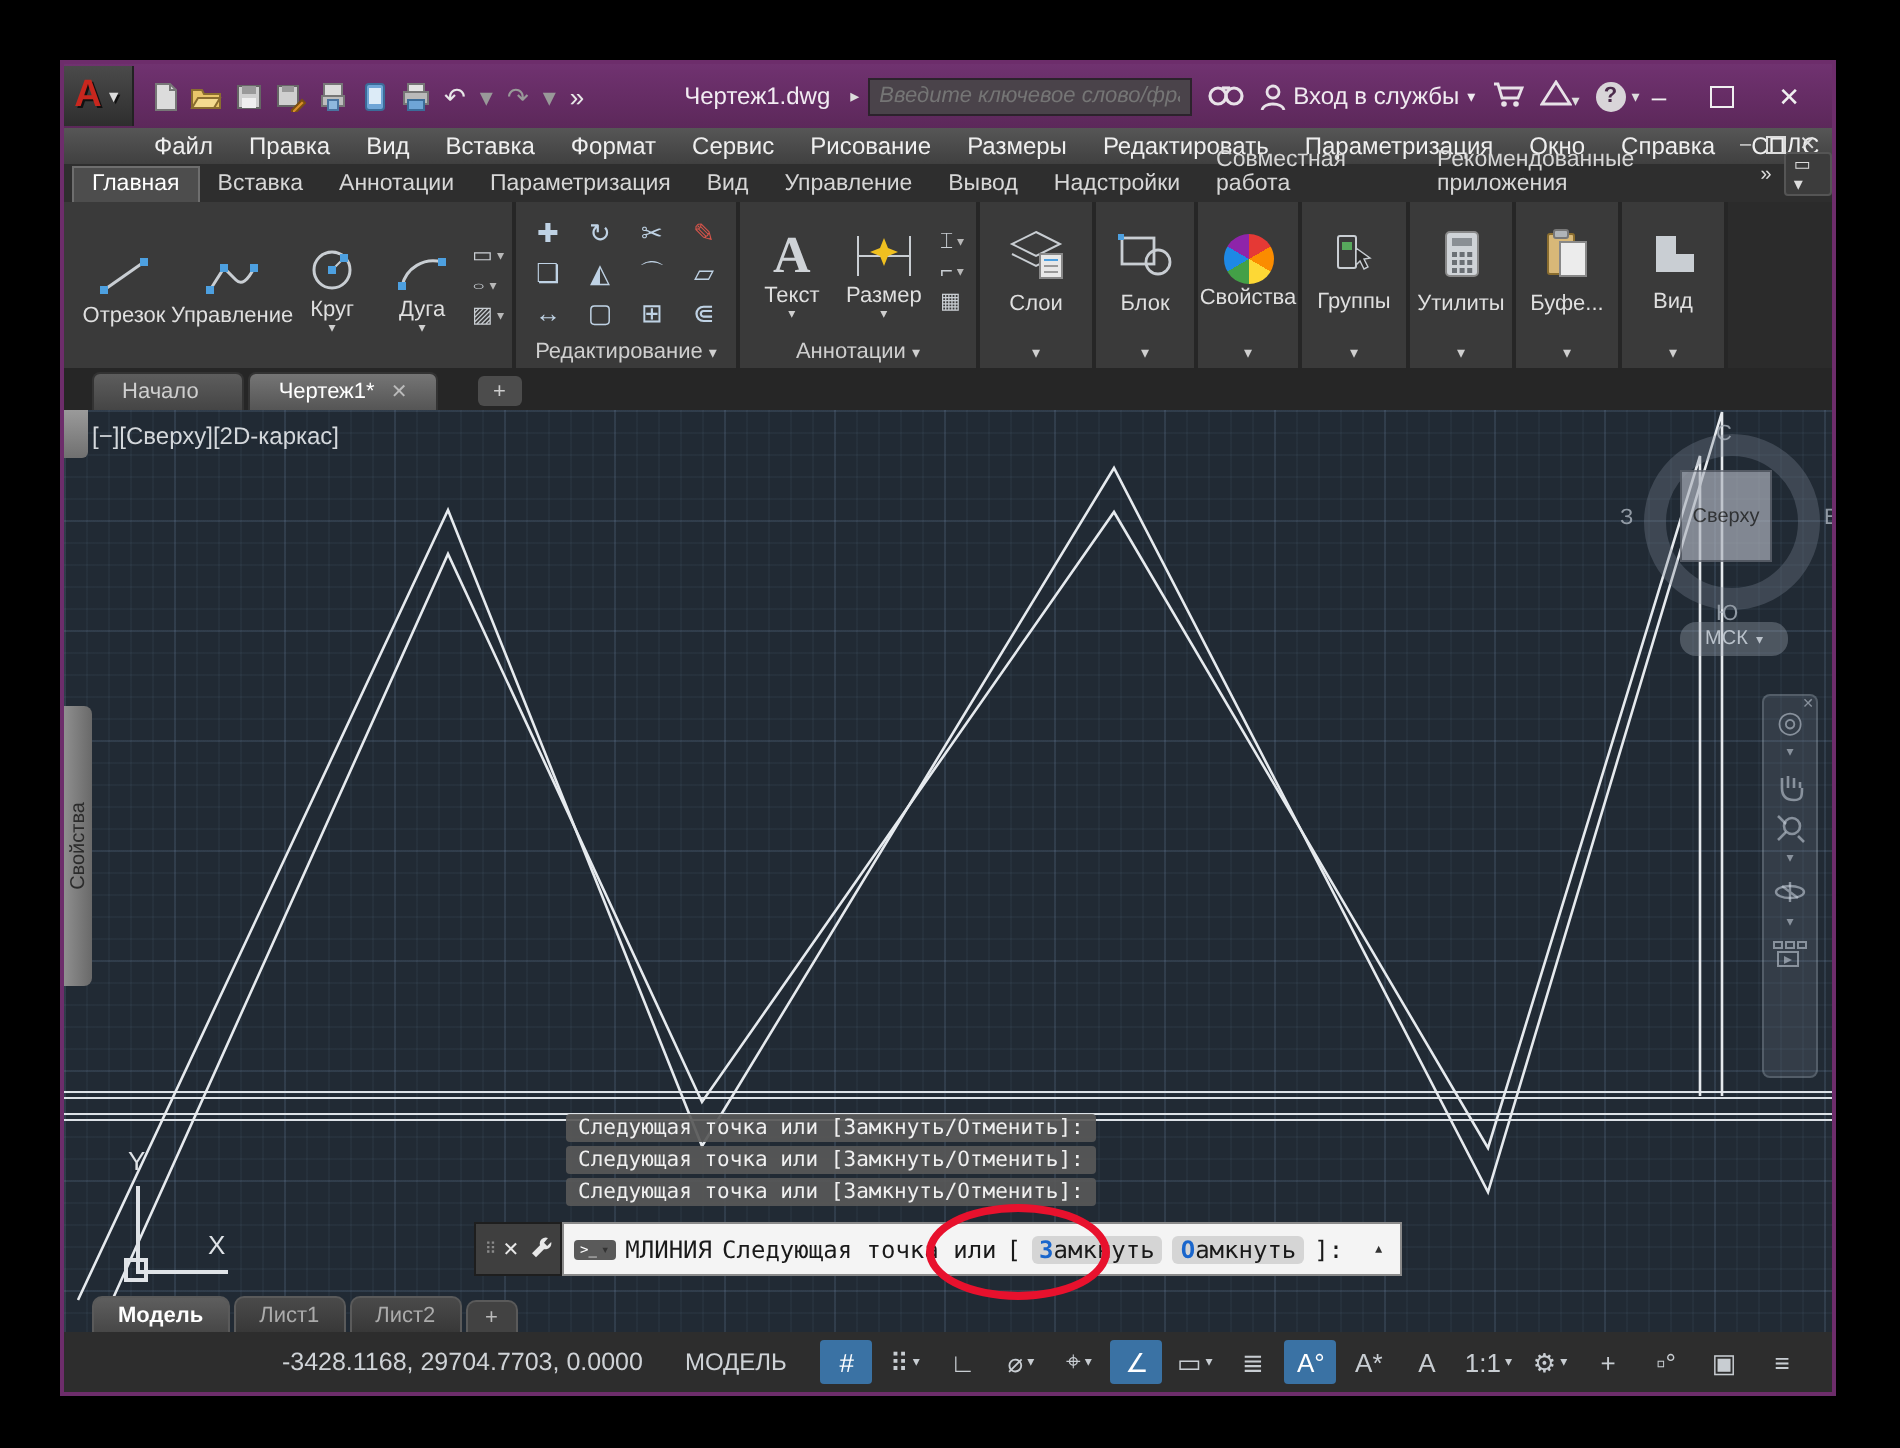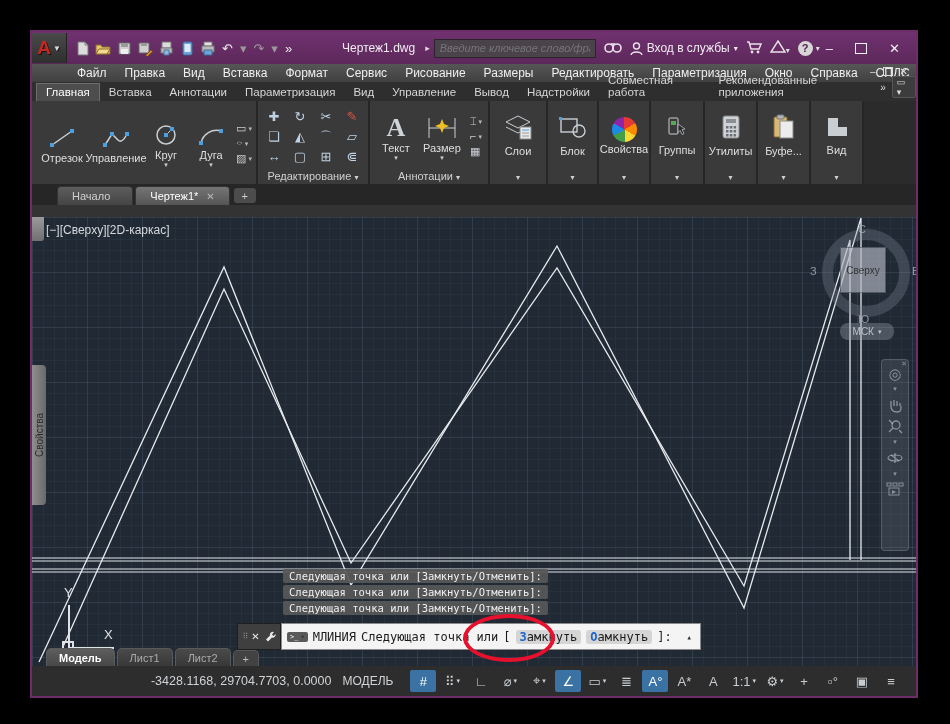--- a/index.html
+++ b/index.html
@@ -55,35 +55,35 @@
   .modgrid{display:grid;grid-template-columns:repeat(4,26px);grid-auto-rows:20px;align-items:center;justify-items:center;}
   .modbtn{color:#bfd2e4;font-size:13px;}
   .modbtn.red{color:#d4544a;}
   .ellip{display:inline-block;transform:scaleY(.55);}
   .simple-label{color:#dfdfdf;font-size:11px;margin-top:1px;}
   .simp-body{flex:1;display:flex;flex-direction:column;align-items:center;justify-content:center;}
   .wheel{width:25px;height:25px;border-radius:50%;
     background:conic-gradient(#e53935 0 60deg,#fb8c00 0 120deg,#fdd835 0 180deg,#43a047 0 240deg,#1e88e5 0 300deg,#8e24aa 0 360deg);}
   .textA{font-size:26px;font-weight:bold;color:#cfd3d7;line-height:26px;font-family:"Liberation Serif",serif;}
   
-  .doctabs{height:21px;background:#262626;display:flex;align-items:flex-end;padding-left:25px;gap:4px;flex:0 0 auto;}
+  .doctabs{height:21px;background:#262626;display:flex;align-items:flex-end;padding-left:14px;gap:20px;flex:0 0 auto;}
   .doc-tab{height:18px;padding:0 14px;display:flex;align-items:center;gap:8px;font-size:11px;color:#cfcfcf;
     background:linear-gradient(#5d5d5d,#454545);border-radius:4px 4px 0 0;border:1px solid #333;border-bottom:none;}
   .doc-tab.active{background:linear-gradient(#757575,#555);color:#fff;}
   .doc-tab .x{color:#bbb;font-size:10px;}
   .newtab{height:15px;width:22px;margin-bottom:2px;background:#4c4c4c;border-radius:3px;color:#ccc;font-size:11px;
     display:flex;align-items:center;justify-content:center;}
   
   .canvas{flex:1;position:relative;overflow:hidden;background-color:#212a34;
     background-image:
       linear-gradient(rgba(140,170,210,.10) 1px,transparent 1px),
       linear-gradient(90deg,rgba(140,170,210,.10) 1px,transparent 1px),
       linear-gradient(rgba(140,170,210,.05) 1px,transparent 1px),
       linear-gradient(90deg,rgba(140,170,210,.05) 1px,transparent 1px);
-    background-size:55px 55px,55px 55px,11px 11px,11px 11px;margin-top:12px;}
+    background-size:55px 55px,55px 55px,11px 11px,11px 11px;}
   .vp-label{position:absolute;left:14px;top:6px;color:#d4d8dc;font-size:12px;}
   .corner-tab{position:absolute;left:0;top:0;width:12px;height:24px;background:linear-gradient(#9a9a9a,#707070);
     border-radius:0 0 3px 0;}
   .props-tab{position:absolute;left:0;top:148px;width:14px;height:140px;background:linear-gradient(90deg,#8f8f8f,#696969);
     border-radius:0 4px 4px 0;display:flex;align-items:center;justify-content:center;}
   .props-tab span{writing-mode:vertical-rl;transform:rotate(180deg);font-size:10px;color:#2b2b2b;}
   #draw-svg{position:absolute;inset:0;}
   
   .vcube{position:absolute;left:786px;top:8px;width:96px;height:96px;opacity:.8;}
   .vc-ring{position:absolute;left:4px;top:4px;width:66px;height:66px;border:11px solid rgba(125,135,150,.40);border-radius:50%;}
@@ -134,21 +134,21 @@
   
   .sheettabs{position:absolute;left:14px;bottom:0;display:flex;align-items:flex-end;gap:2px;}
   .sheet-tab{height:17px;padding:0 12px;display:flex;align-items:center;font-size:11px;color:#ababab;
     background:linear-gradient(#4a4a4a,#383838);border:1px solid #5a5a5a;border-bottom:none;border-radius:5px 5px 0 0;}
   .sheet-tab.active{background:linear-gradient(#5e5e5e,#474747);color:#fff;font-weight:bold;}
   .sheet-new{height:15px;width:24px;background:#424242;border:1px solid #5a5a5a;border-bottom:none;
     border-radius:5px 5px 0 0;color:#bbb;display:flex;align-items:center;justify-content:center;font-size:11px;}
   
   .statusbar{height:30px;background:#2d2d2d;display:flex;align-items:center;justify-content:flex-end;
     gap:3px;padding:0 12px;flex:0 0 auto;color:#cfd3d7;}
-  .coords{font-size:12.5px;}
+  .coords{font-size:12.5px;margin-right:10px;}
   .model-btn{font-size:12px;padding:0 8px;margin-right:6px;}
   .sb-btn{min-width:20px;height:22px;display:flex;align-items:center;justify-content:center;font-size:13px;
     color:#c8cdd2;padding:0 3px;border-radius:2px;}
   .sb-btn.active{background:#3a72a4;color:#fff;}
   .sb-btn.dd::after{content:"▾";font-size:7px;margin-left:2px;}
 </style>
 </head>
 <body>
 
 <div id="win">

